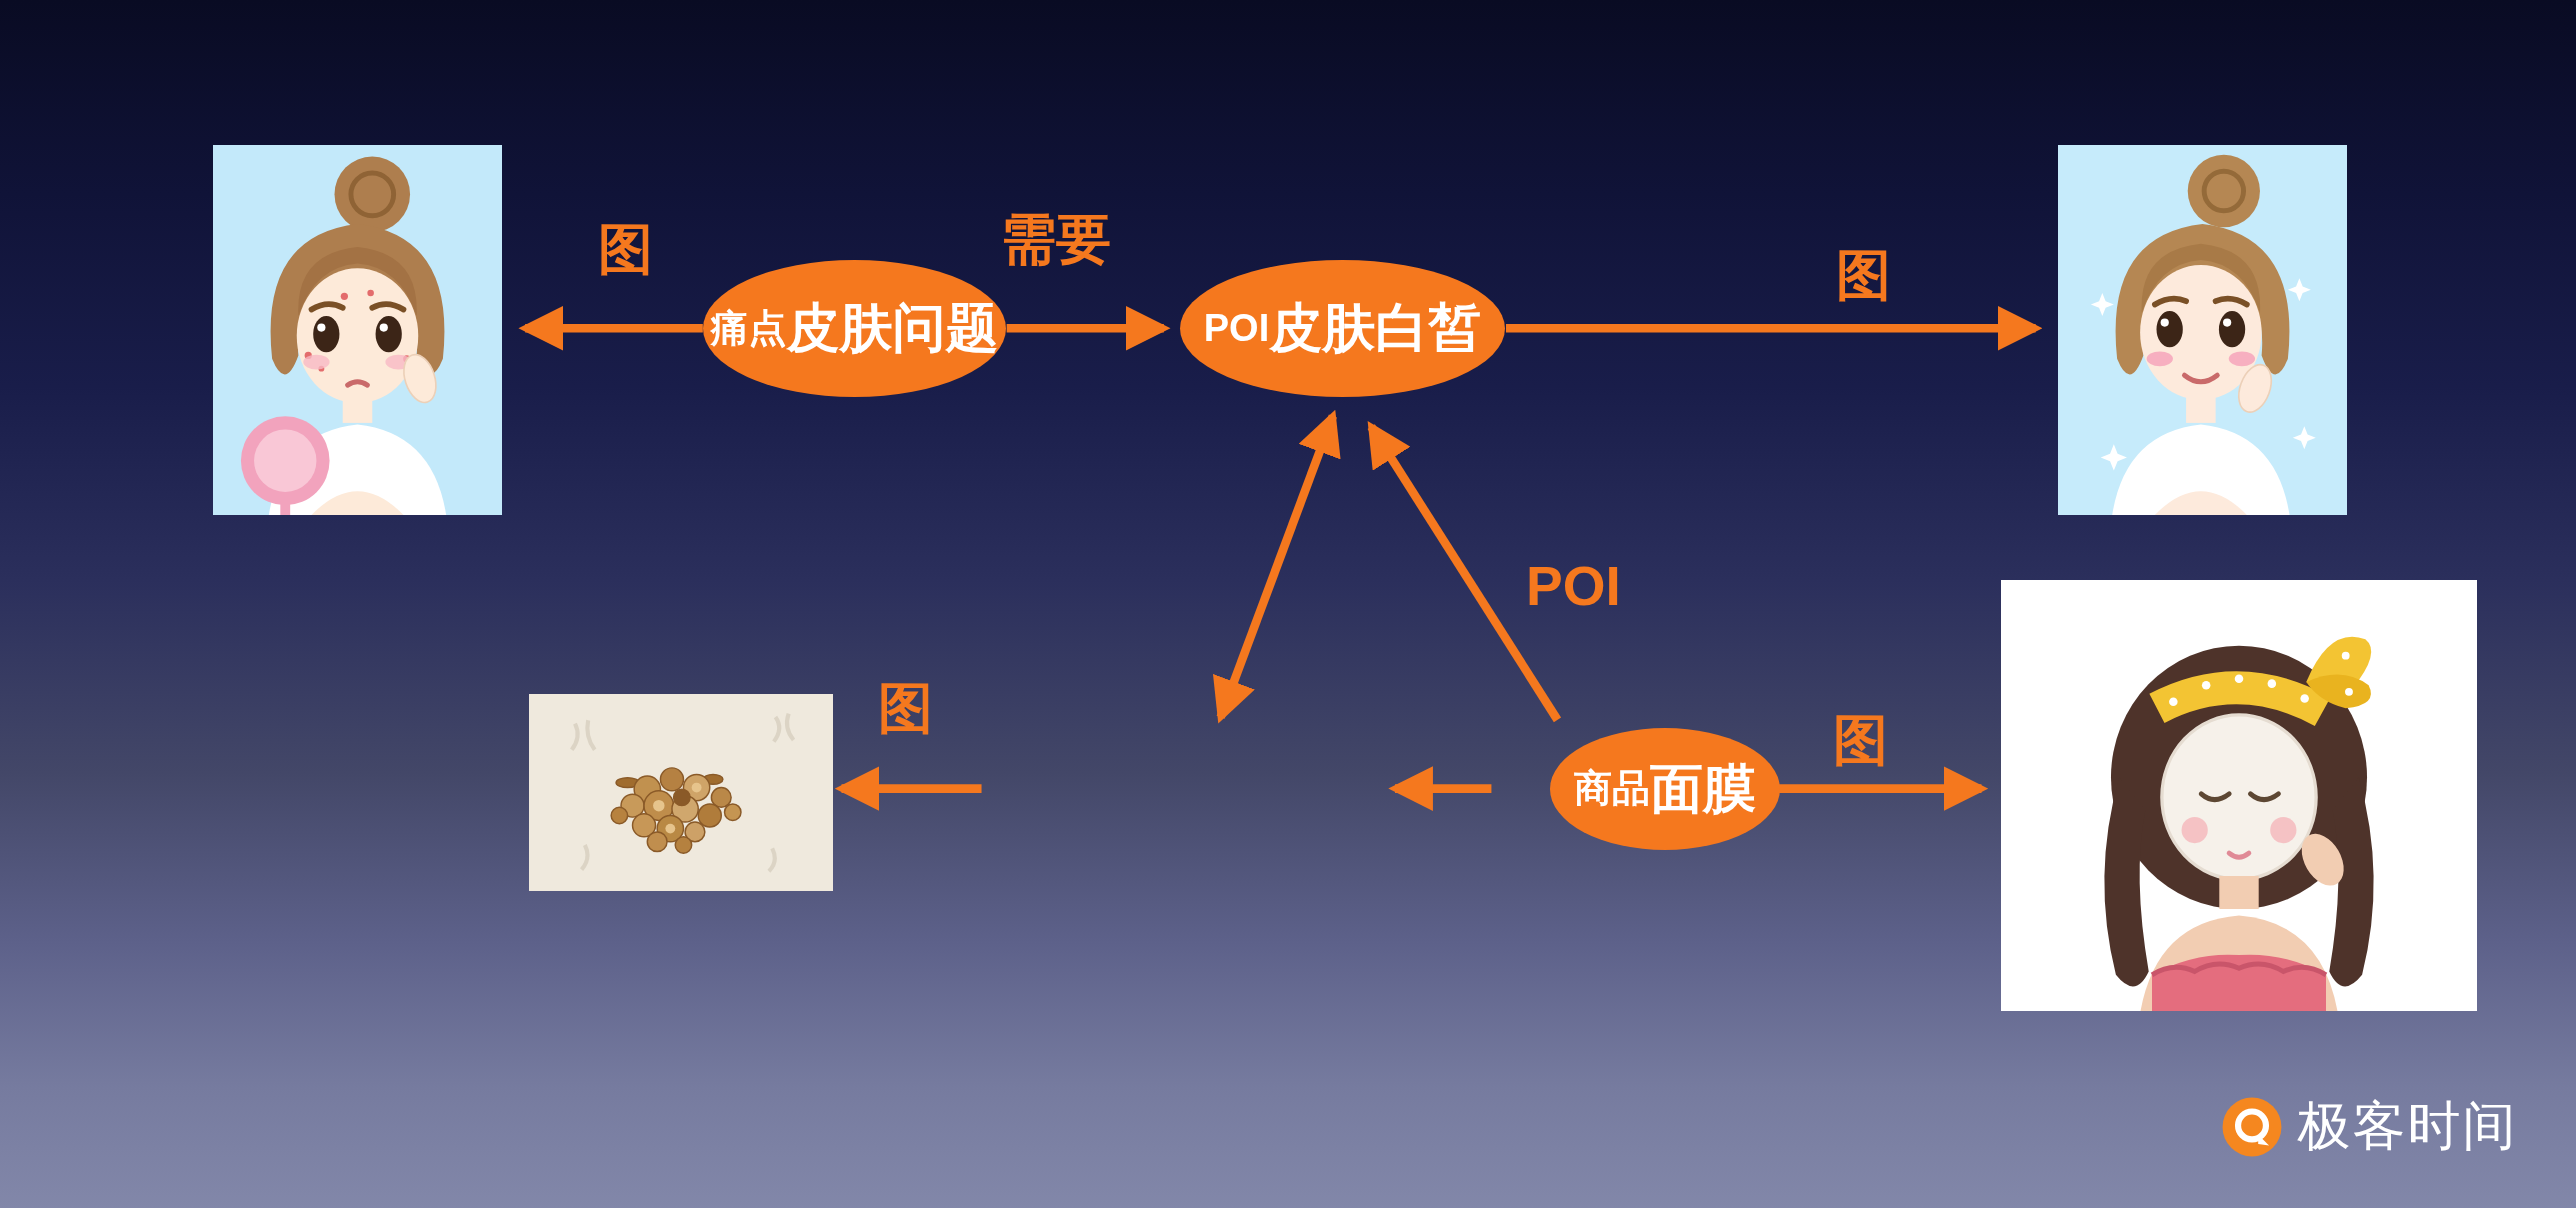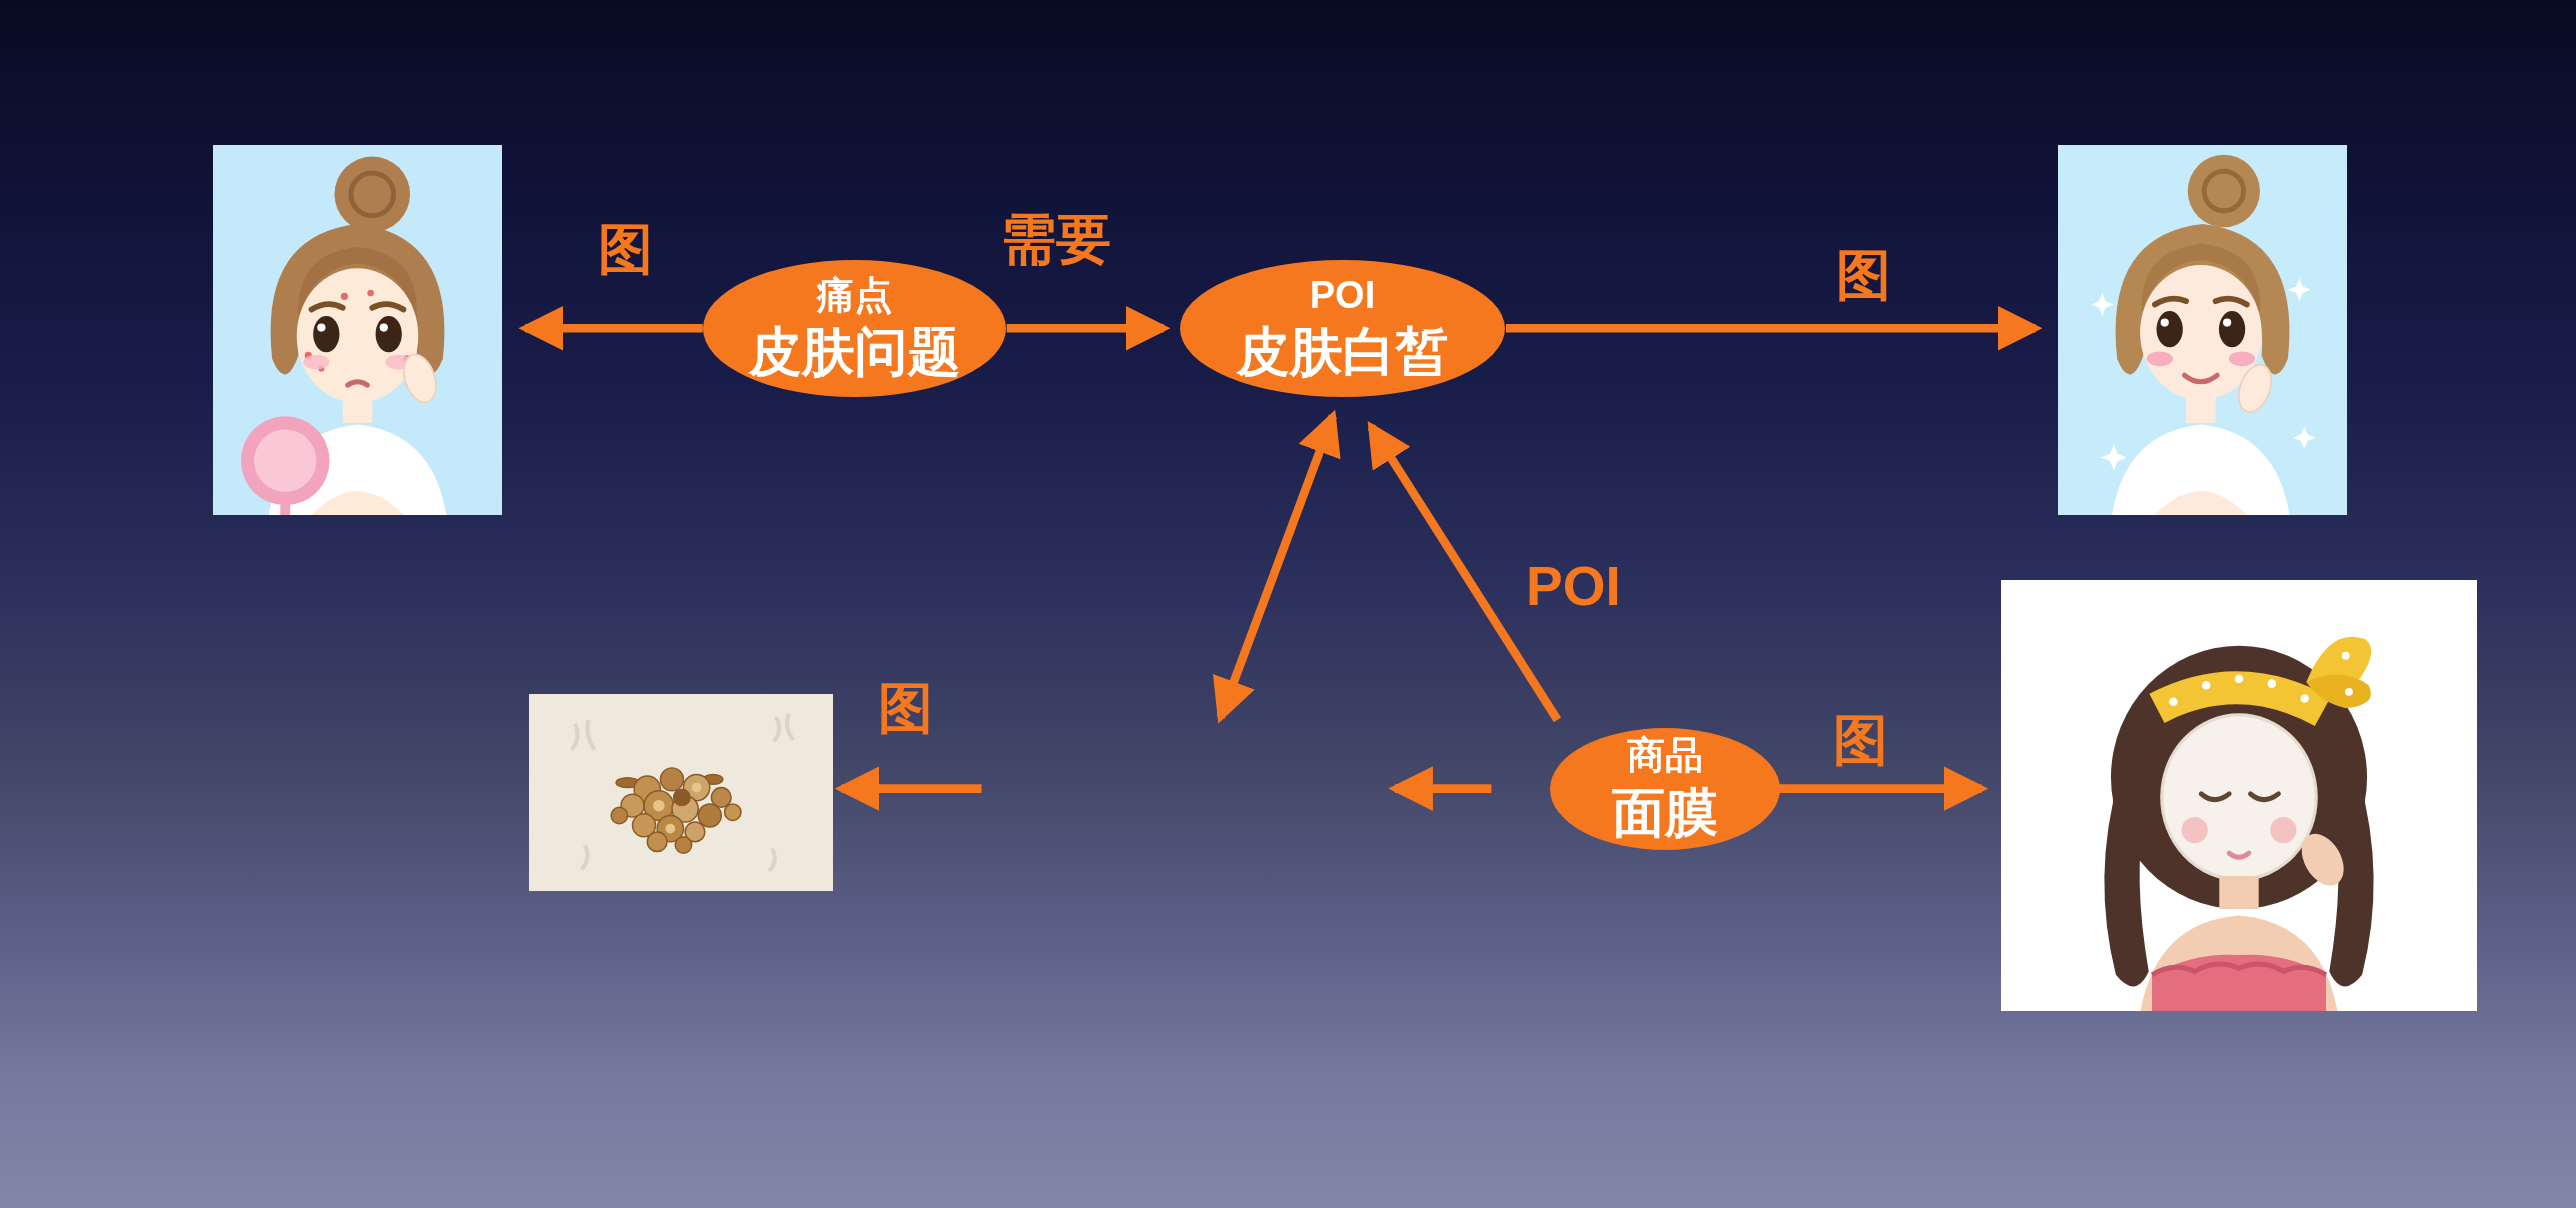--- a/index.html
+++ b/index.html
@@ -18,21 +18,21 @@
   }
   .img-card { position:absolute; overflow:hidden; }
   .img-card svg { display:block; width:100%; height:100%; }
 
   .edges-svg { position:absolute; left:0; top:0; width:2576px; height:1208px; }
 
   .node {
     position:absolute;
     background:#f5781e;
     border-radius:50%;
-    display:flex; flex-direction:column;
+    display:flex; flex-direction:row;
     align-items:center; justify-content:center;
     color:#ffffff; font-weight:bold; text-align:center;
     line-height:1.25;
   }
   .node .type-line  { font-size:38px; }
   .node .label-line { font-size:53px; }
 
   .edge-label {
     position:absolute;
     color:#f5781e;
@@ -223,15 +223,23 @@
     <div class="label-line">面膜</div>
   </div>
 
   <div class="edge-label" style="left:598px;  top:213px;">图</div>
   <div class="edge-label" style="left:1001px; top:203px;">需要</div>
   <div class="edge-label" style="left:1836px; top:239px;">图</div>
   <div class="edge-label" style="left:1526px; top:554px;">POI</div>
   <div class="edge-label" style="left:878px; top:672px;">图</div>
   <div class="edge-label" style="left:1833px; top:704px;">图</div>
 
+  <div class="logo">
+    <svg class="logo-icon" viewBox="0 0 40 40">
+      <circle cx="20" cy="20" r="19" fill="#f5871f"></circle>
+      <circle cx="20" cy="19" r="9" fill="none" stroke="#ffffff" stroke-width="4"></circle>
+      <path d="M24,25 L31,32 L24,31 Z" fill="#ffffff"></path>
+    </svg>
+    <div class="logo-text">极客时间</div>
+  </div>
 
 </div>
 
 
 </body></html>

